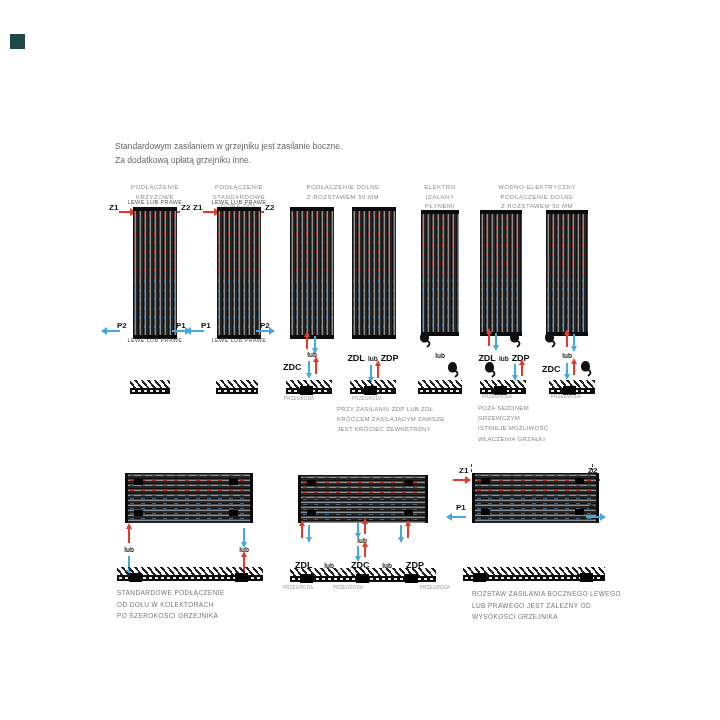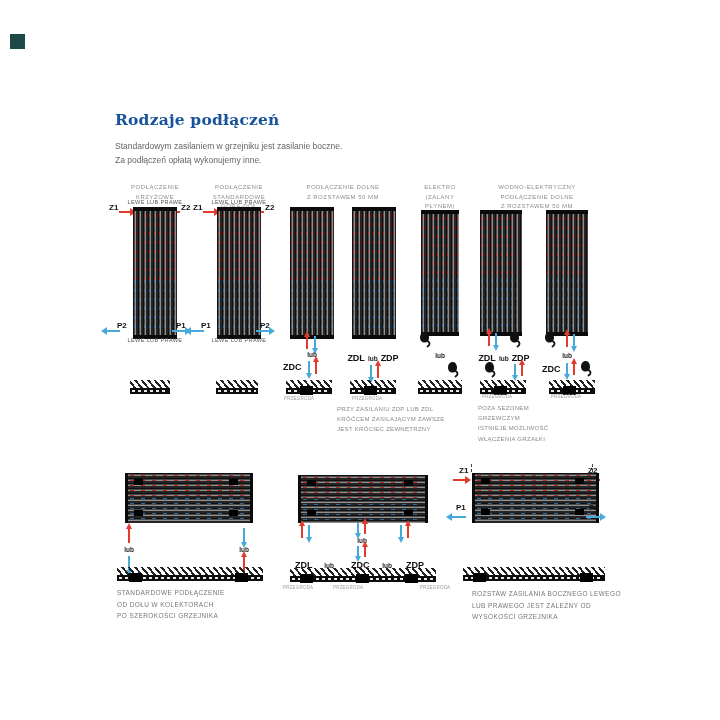--- a/index.html
+++ b/index.html
@@ -72,23 +72,22 @@
   .heater{position:absolute;width:13px;height:17px}
   .guide{position:absolute;width:0;height:8px;border-left:1px dashed #444}
 </style>
 </head>
 <body>
 
 <div class="canvas">
 
   <div class="corner"></div>
 
-  <div class="title" style="left:115px;top:110px">Rodzaje podłączeń</div>
   <div class="sub" style="left:115px;top:140px;width:280px">Standardowym zasilaniem w grzejniku jest zasilanie boczne.
-Za podłączeń opłatą wykonujemy inne.</div>
+Za dodatkową opłatą grzejniku inne.</div>
 
   <div class="chead" style="left:108px;top:183px;width:94px">PODŁĄCZENIE
 KRZYŻOWE</div>
   <div class="chead" style="left:196px;top:183px;width:86px">PODŁĄCZENIE
 STANDARDOWE
 GÓRA-DÓŁ</div>
   <div class="chead" style="left:287px;top:183px;width:112px">PODŁĄCZENIE DOLNE
 Z ROZSTAWEM 50 MM</div>
   <div class="chead" style="left:408px;top:183px;width:64px">ELEKTRO
 (ZALANY

